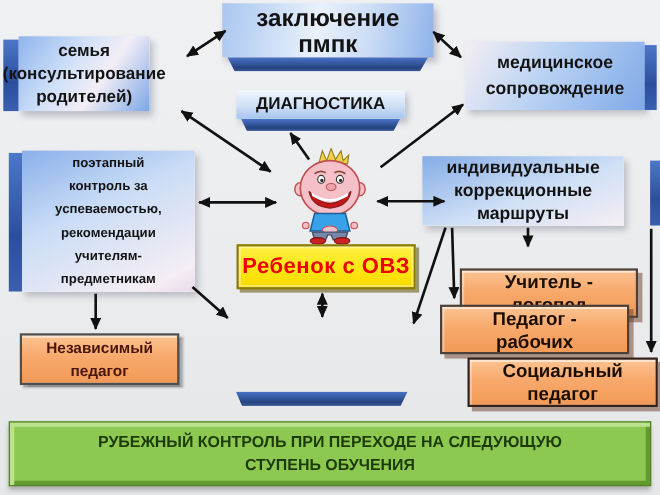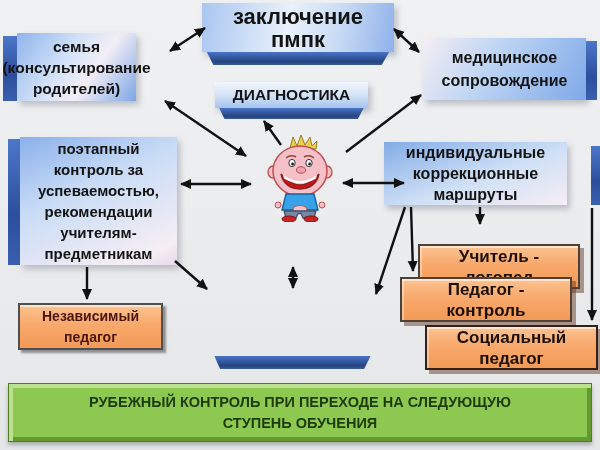--- a/index.html
+++ b/index.html
@@ -12,21 +12,21 @@
     position:absolute;display:flex;align-items:center;justify-content:center;
     text-align:center;font-weight:bold;white-space:pre-line;color:#131313;
     box-sizing:border-box;
   }
   
   .blue{box-shadow:3px 4px 6px rgba(110,115,130,.40);}
   .b-family{background:linear-gradient(125deg,#8fb4ec 0%,#cfe0f8 38%,#f3eef6 62%,#7ca6e6 100%);font-size:15.5px;line-height:21px;}
   .b-conclusion{background:linear-gradient(100deg,#a9c6f0 0%,#e9f1fb 45%,#cadcf5 70%,#8fb2ea 100%);font-size:22px;line-height:23px;}
   .b-diag{background:linear-gradient(180deg,#f2f7fd 0%,#cfe0f6 55%,#a5c4ef 100%);font-size:15.5px;}
   .b-medical{background:linear-gradient(300deg,#7fa9e8 0%,#b9d2f3 55%,#f4eef3 100%);font-size:16px;line-height:23px;}
-  .b-control{background:linear-gradient(155deg,#8ab0ea 0%,#c9dcf6 40%,#f5eef4 88%,#e9d9ea 100%);font-size:15px;line-height:21px;}
+  .b-control{background:linear-gradient(155deg,#8ab0ea 0%,#c9dcf6 40%,#f5eef4 88%,#e9d9ea 100%);font-size:12px;line-height:21px;}
   .b-routes{background:linear-gradient(160deg,#84ace6 0%,#cfe0f6 55%,#f6eef4 100%);font-size:16px;line-height:21px;}
   .b-correction{background:linear-gradient(245deg,#6e9ee6 0%,#c8dcf4 55%,#f8f0f3 100%);font-size:15px;line-height:21px;}
   .edge{position:absolute;background:linear-gradient(180deg,#4d77c9 0%,#2c4f9d 60%,#3a5fae 100%);}
   .trap{
     position:absolute;background:linear-gradient(180deg,#4a74c8 0%,#25437f 75%,#3a5c9a 100%);
     clip-path:polygon(1.5% 0,98.5% 0,94.5% 100%,5% 100%);
   }
   
   .orange{
     background:linear-gradient(180deg,#fcc392 0%,#f8a96c 45%,#f29a57 100%);
@@ -83,25 +83,26 @@
 учителям-
 предметникам</div>
 
   <div class="node blue b-routes" style="left:384px;top:142px;width:183px;height:63px;">индивидуальные
 коррекционные
 маршруты</div>
   <div class="edge" style="left:591px;top:146px;width:9px;height:59px;"></div>
 
   <div class="trap" style="left:212px;top:356px;width:161px;height:13px;"></div>
 
+  <div class="node yellow" style="left:215px;top:222px;width:163px;height:41px;">Ребенок  с ОВЗ</div>
 
   <div class="node orange" style="left:418px;top:228px;width:162px;height:45px;margin-top:16px;">Учитель -
 логопед</div>
   <div class="node orange" style="left:400px;top:277px;width:172px;height:45px;">Педагог -
-контроль</div>
+рабочих</div>
   <div class="node orange o-social" style="left:425px;top:325px;width:173px;height:45px;">Социальный
 педагог</div>
   <div class="node orange o-independent" style="left:18px;top:303px;width:145px;height:47px;">Независимый
 педагог</div>
 
   <div class="footer">РУБЕЖНЫЙ КОНТРОЛЬ  ПРИ ПЕРЕХОДЕ НА СЛЕДУЮЩУЮ
 СТУПЕНЬ ОБУЧЕНИЯ</div>
 
   <svg class="childfig" width="88" height="88" viewBox="0 0 88 88">
     <g stroke="#9a7d20" stroke-width="1" fill="#ecd14e">

